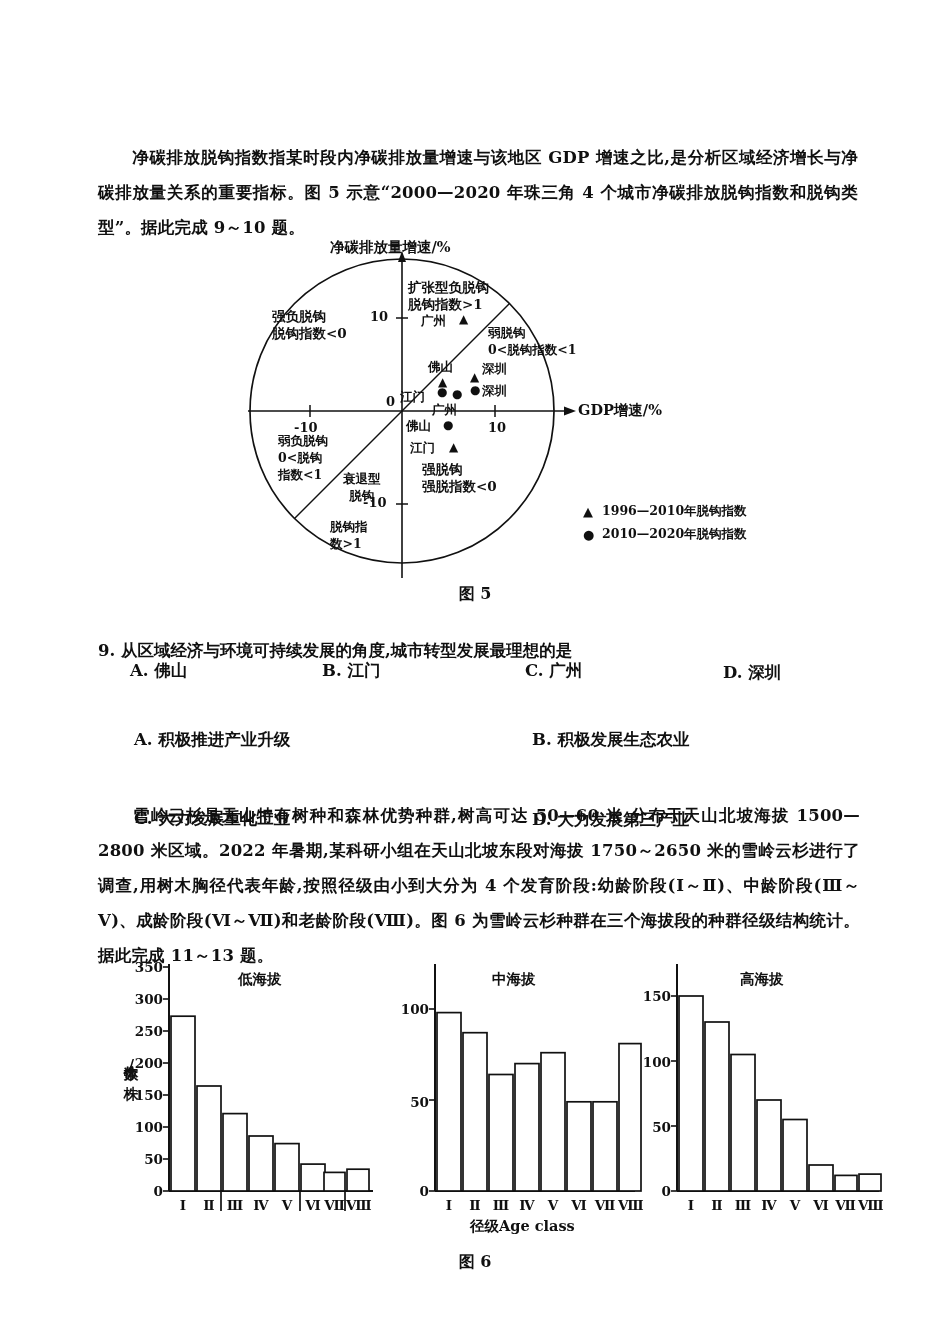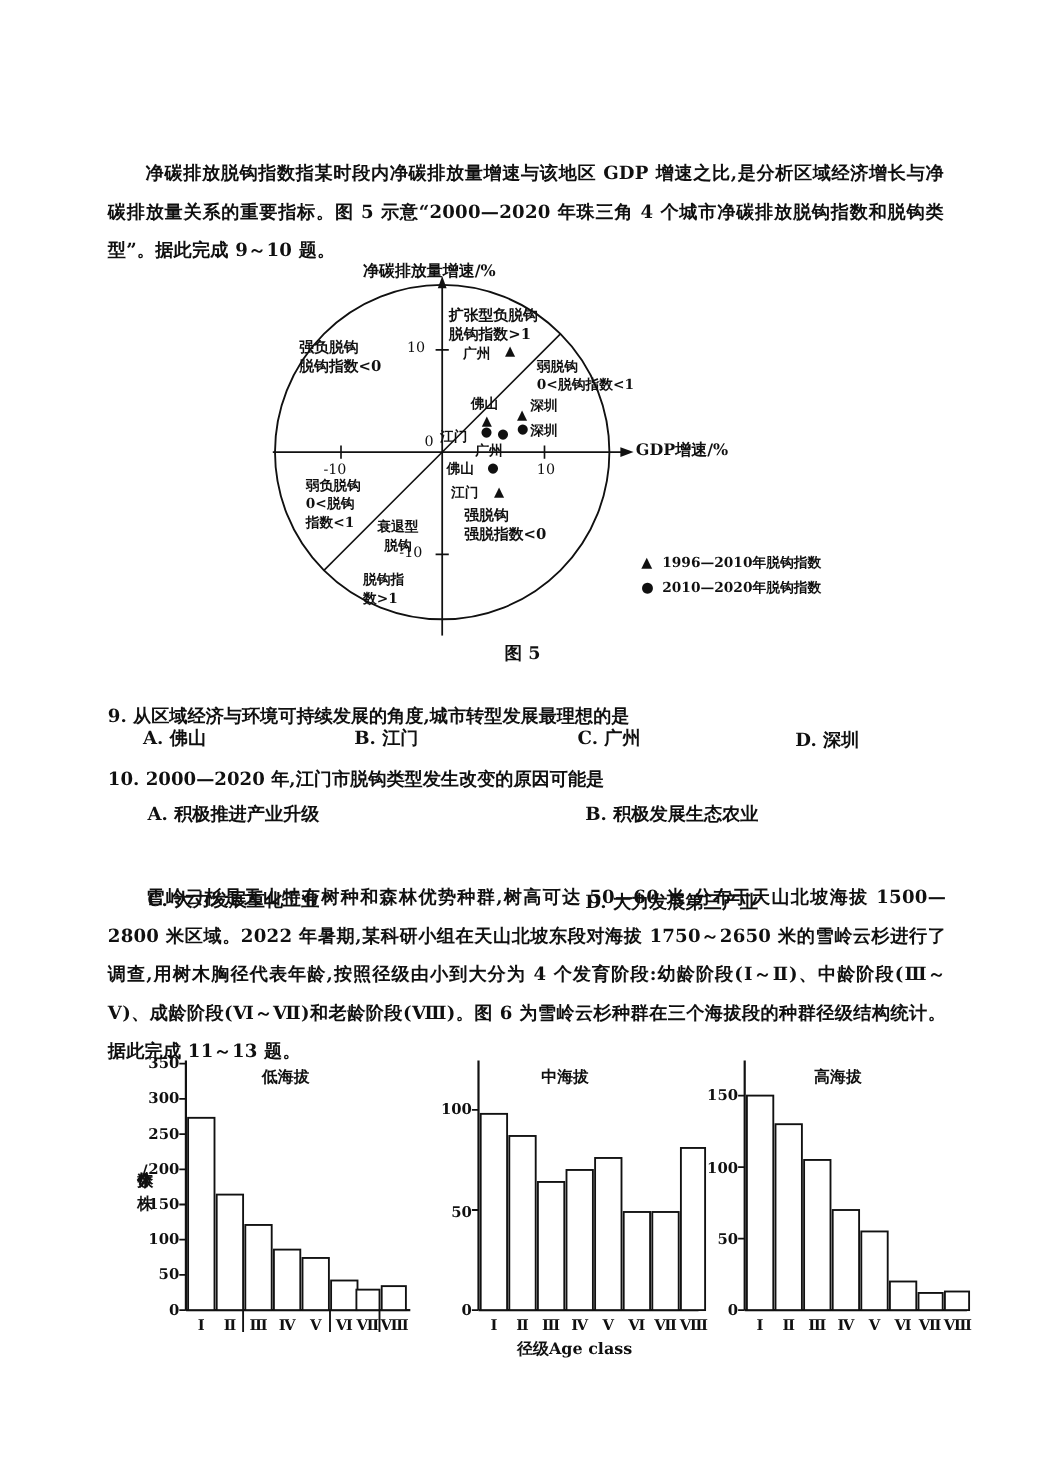--- a/index.html
+++ b/index.html
@@ -38,21 +38,21 @@
   
   #fig5{position:absolute;left:230px;top:248px;width:600px;height:330px;}
   #fig5 svg{display:block;}
 
   .dlabel{
     position:absolute;font-size:13.5px;font-weight:700;
     white-space:nowrap;line-height:17px;
     font-family:"DejaVu Serif","Liberation Serif",serif;
   }
   .dlabel.sm{font-size:12.5px;}
-  .dnum{position:absolute;font-size:13px;font-weight:400;white-space:nowrap;}
+  .dnum{position:absolute;font-size:13px;font-weight:700;white-space:nowrap;}
   .marker{position:absolute;font-size:12px;line-height:12px;}
 
   
   #fig6{position:absolute;left:115px;top:958px;width:790px;height:285px;}
   .chart{position:absolute;top:0;height:285px;}
   .chartTitle{
     position:absolute;font-size:14.5px;font-weight:700;white-space:nowrap;margin-left:35px;
   }
   .ylab{
     position:absolute;font-size:14.5px;font-weight:700;
@@ -180,21 +180,20 @@
   </div>
   <div class="opt" style="left:525px;top:660px;">
     <span>C.</span>
     <span>广州</span>
   </div>
   <div class="opt" style="left:723px;top:662px;">
     <span>D.</span>
     <span>深圳</span>
   </div>
 
-  <div class="qline" style="left:98px;top:694px;">10. 2000—2020 年,江门市脱钩类型发生改变的原因可能是</div>
   <div class="opt" style="left:134px;top:729px;">
     <span>A.</span>
     <span>积极推进产业升级</span>
   </div>
   <div class="opt" style="left:532px;top:729px;">
     <span>B.</span>
     <span>积极发展生态农业</span>
   </div>
   <div class="opt" style="left:134px;top:808px;">
     <span>C.</span>
@@ -331,14 +330,15 @@
       <div class="xtick" style="left:94px;top:239px;width:24px;">Ⅲ</div>
       <div class="xtick" style="left:120px;top:239px;width:24px;">Ⅳ</div>
       <div class="xtick" style="left:146px;top:239px;width:24px;">Ⅴ</div>
       <div class="xtick" style="left:172px;top:239px;width:24px;">Ⅵ</div>
       <div class="xtick" style="left:197px;top:239px;width:23px;">Ⅶ</div>
       <div class="xtick" style="left:221px;top:239px;width:24px;">Ⅷ</div>
     </div>
 
   </div>
 
+  <div class="figcap" style="top:1252px;">图 6</div>
 
 </div>
 
 </body></html>

